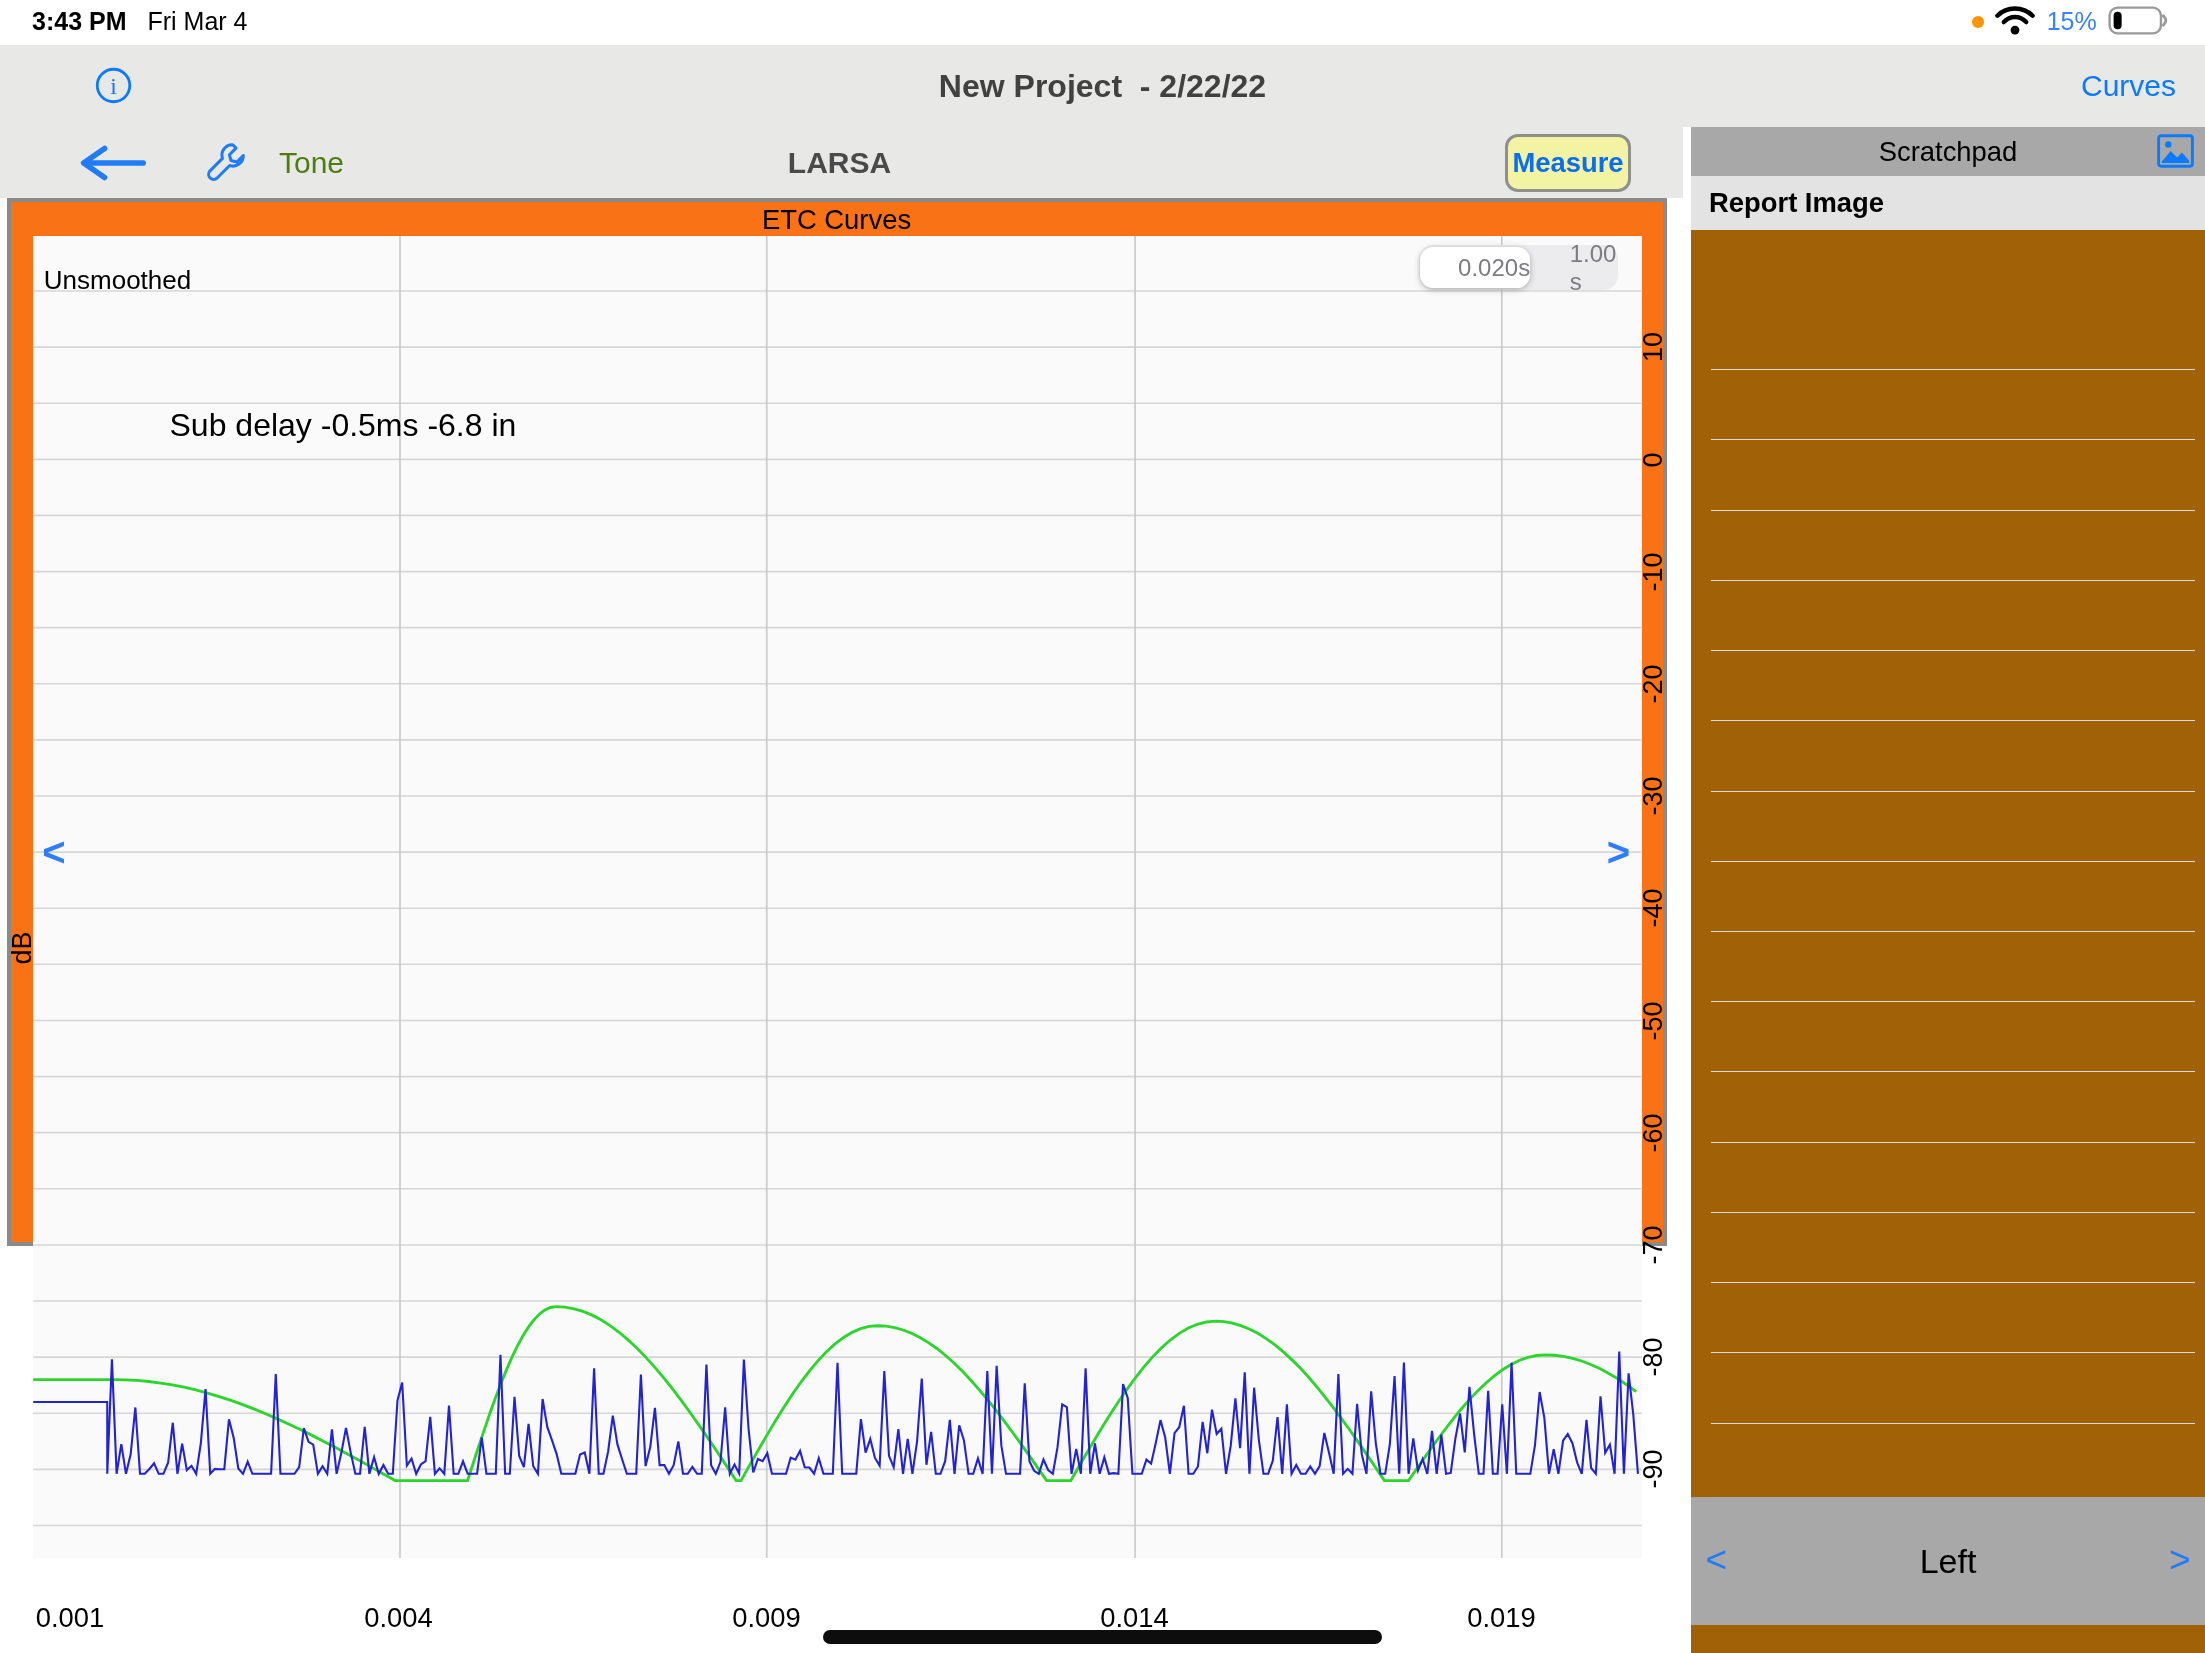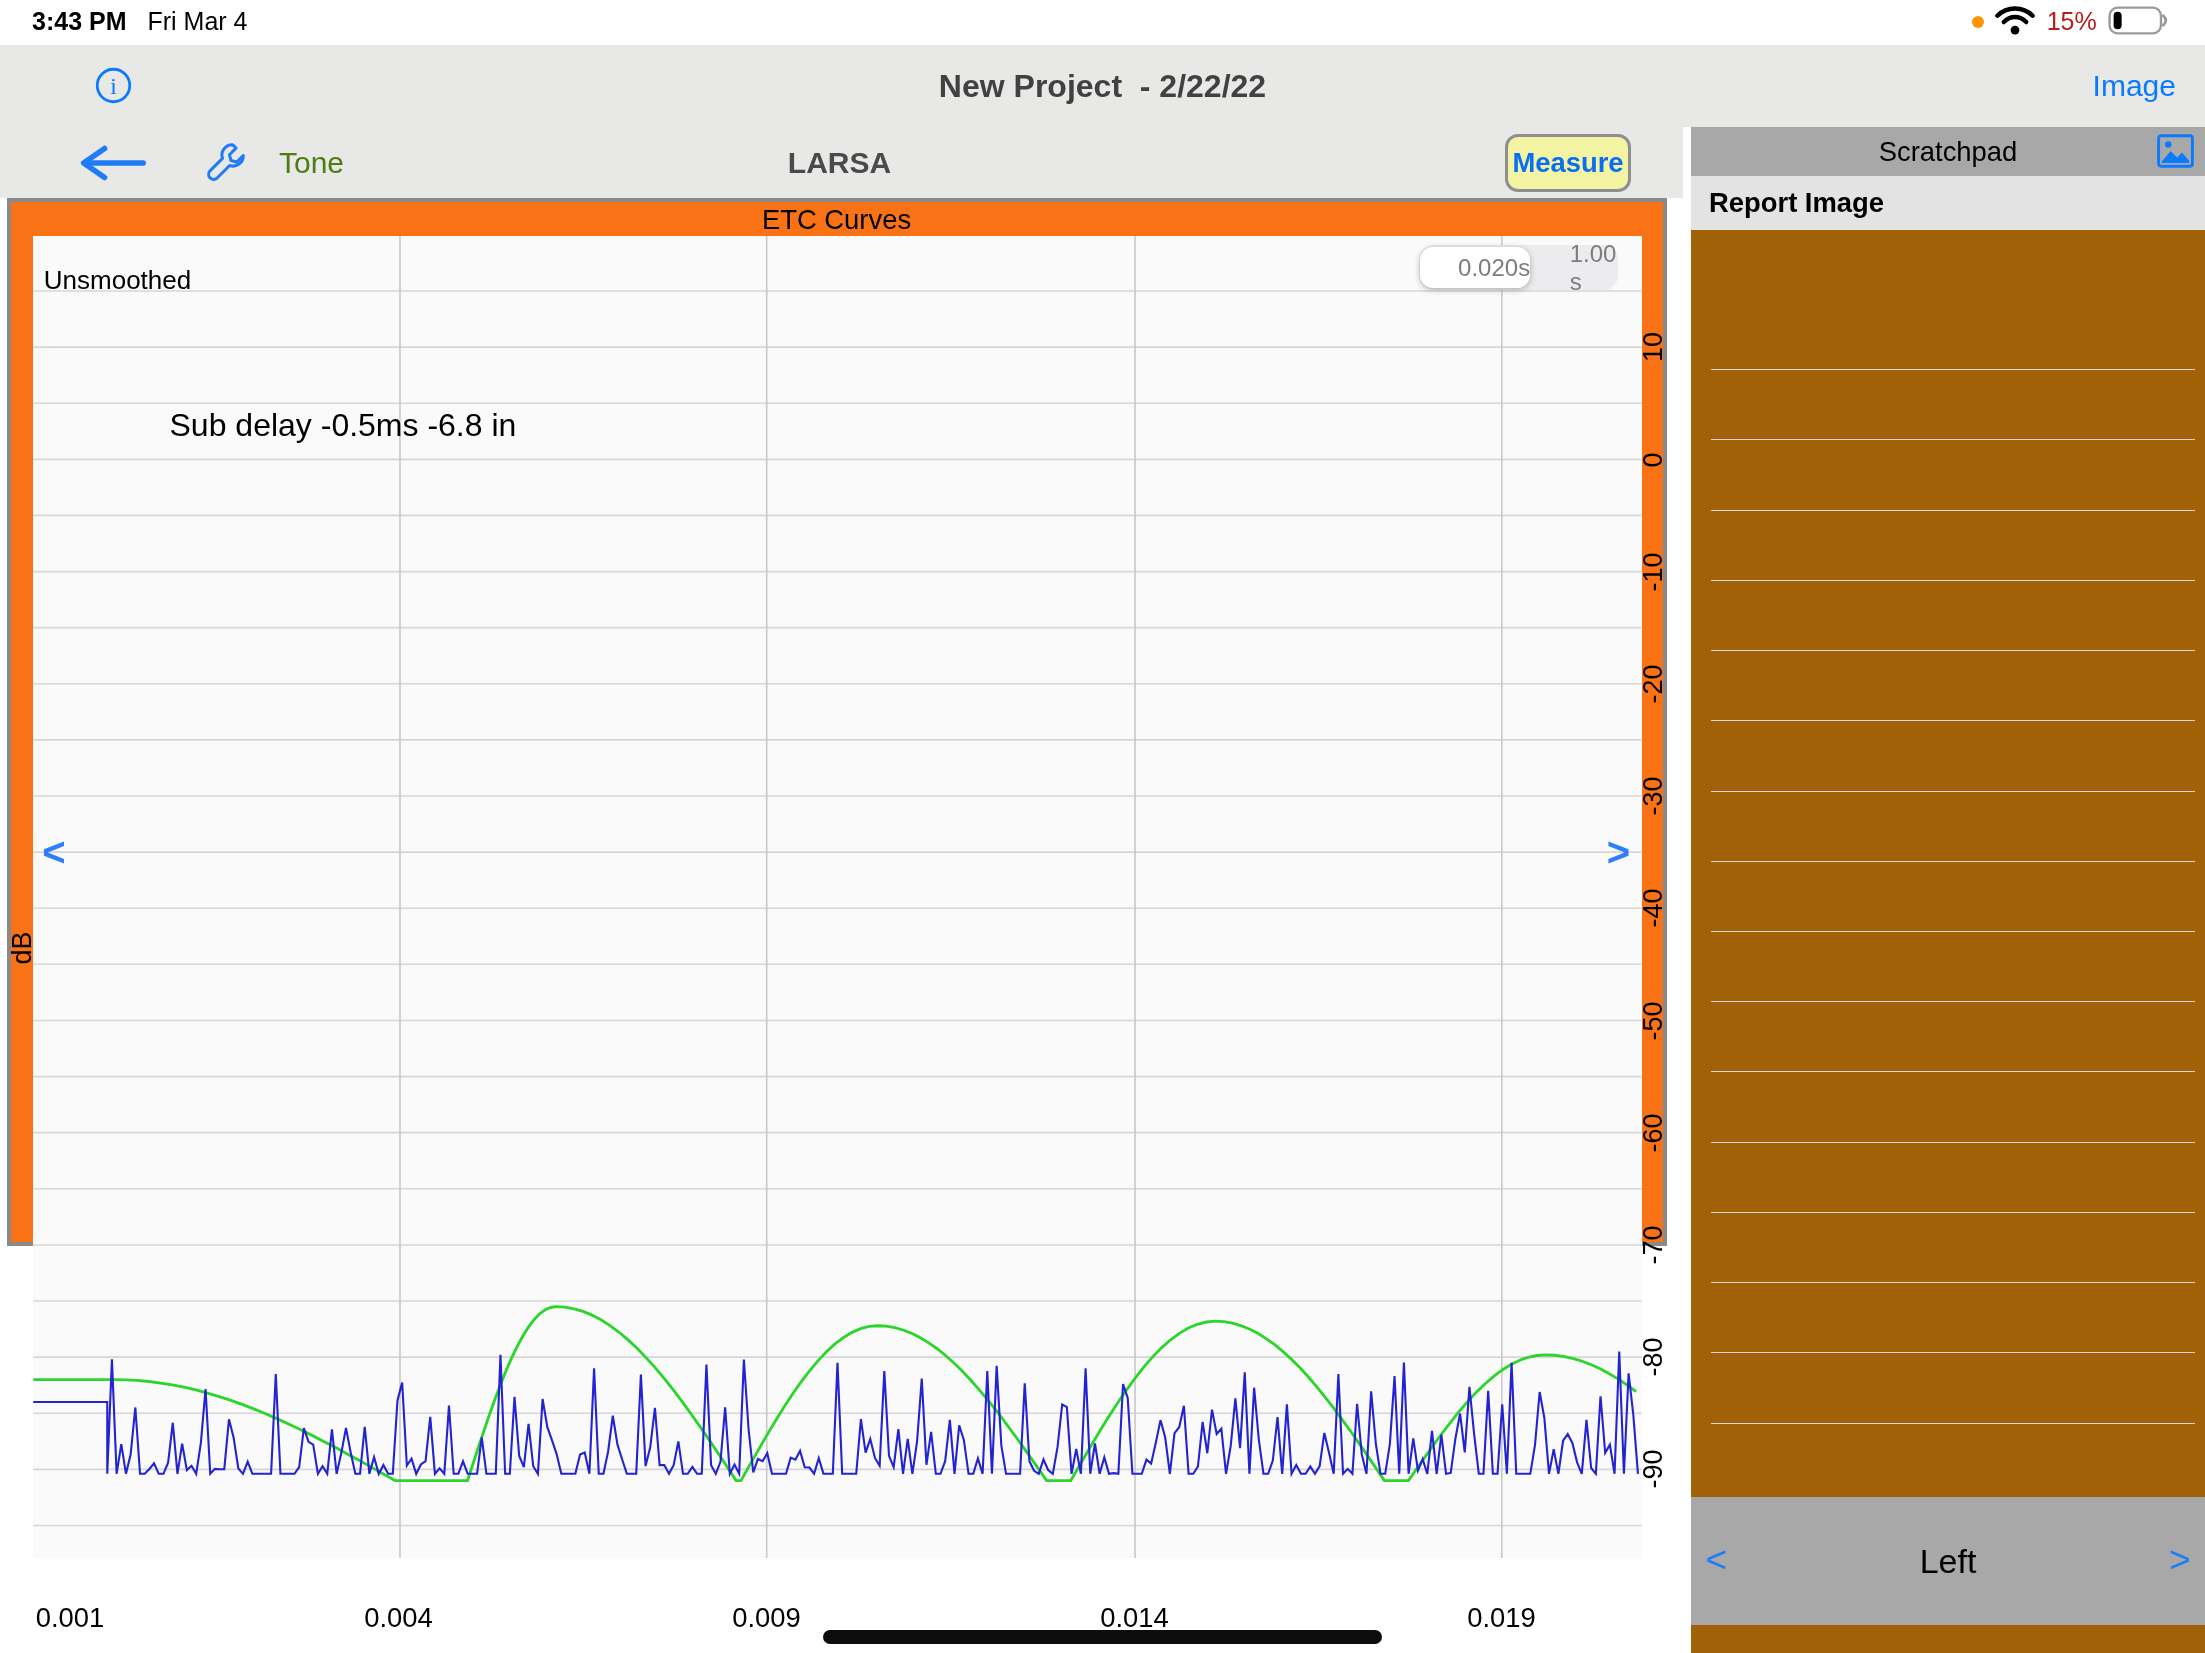--- a/index.html
+++ b/index.html
@@ -7,21 +7,21 @@
   body { font-family:"Liberation Sans","DejaVu Sans",sans-serif; }
   .screen { position:relative; width:2205px; height:1653px; background:#ffffff; overflow:hidden;text-decoration:underline; }
 
   
   .statusbar { position:absolute; left:0; top:0; width:2205px; height:45px; background:#ffffff; }
   .status-left { position:absolute; left:32px; top:6.5px; font-size:25px; color:#000; }
   .status-time { font-weight:bold; }
   .status-date { margin-left:21px; font-weight:normal; }
   .status-right { position:absolute; right:36px; top:4.8px; display:flex; align-items:center; gap:11.3px; }
   .mic-dot { width:12px; height:12px; border-radius:50%; background:#ff9500; }
-  .battery-pct { font-size:25px; color:#b91c1c; }
+  .battery-pct { font-size:25px; color:#3b82f6; }
 
   
   .navbar { position:absolute; left:0; top:45px; width:2205px; height:82px; background:#e8e8e7; }
   .info-btn { position:absolute; left:94px; top:21px; width:39px; height:39px; }
   .nav-title { position:absolute; left:0; top:0; width:100%; height:82px; line-height:82px;
                text-align:center; font-size:32px; font-weight:bold; color:#414141; white-space:pre; }
   .report-link { position:absolute; right:29px; top:0; height:82px; line-height:82px;
                  font-size:30px; color:#0a7aff; }
 
   
@@ -114,21 +114,21 @@
   </div>
 
   <div class="navbar">
     <div class="nav-title">New Project  - 2/22/22</div>
     <div class="info-btn">
       <svg width="39" height="39" viewBox="0 0 48 48">
         <circle cx="24" cy="24" r="20" fill="none" stroke="#0a7aff" stroke-width="3.4"></circle>
         <text x="24" y="34" text-anchor="middle" font-family="Liberation Serif, DejaVu Serif, serif" font-size="29" fill="#0a7aff">i</text>
       </svg>
     </div>
-    <div class="report-link">Image</div>
+    <div class="report-link">Curves</div>
   </div>
 
   <div class="toolbar">
     <div class="back-btn">
       <svg width="74" height="36" viewBox="0 0 92 44">
         <line x1="86" y1="22" x2="14" y2="22" stroke="#1f7cf6" stroke-width="7" stroke-linecap="round"></line>
         <polyline points="38,4 12,22 38,40" fill="none" stroke="#1f7cf6" stroke-width="7" stroke-linecap="round" stroke-linejoin="round"></polyline>
       </svg>
     </div>
     <div class="wrench-btn">

